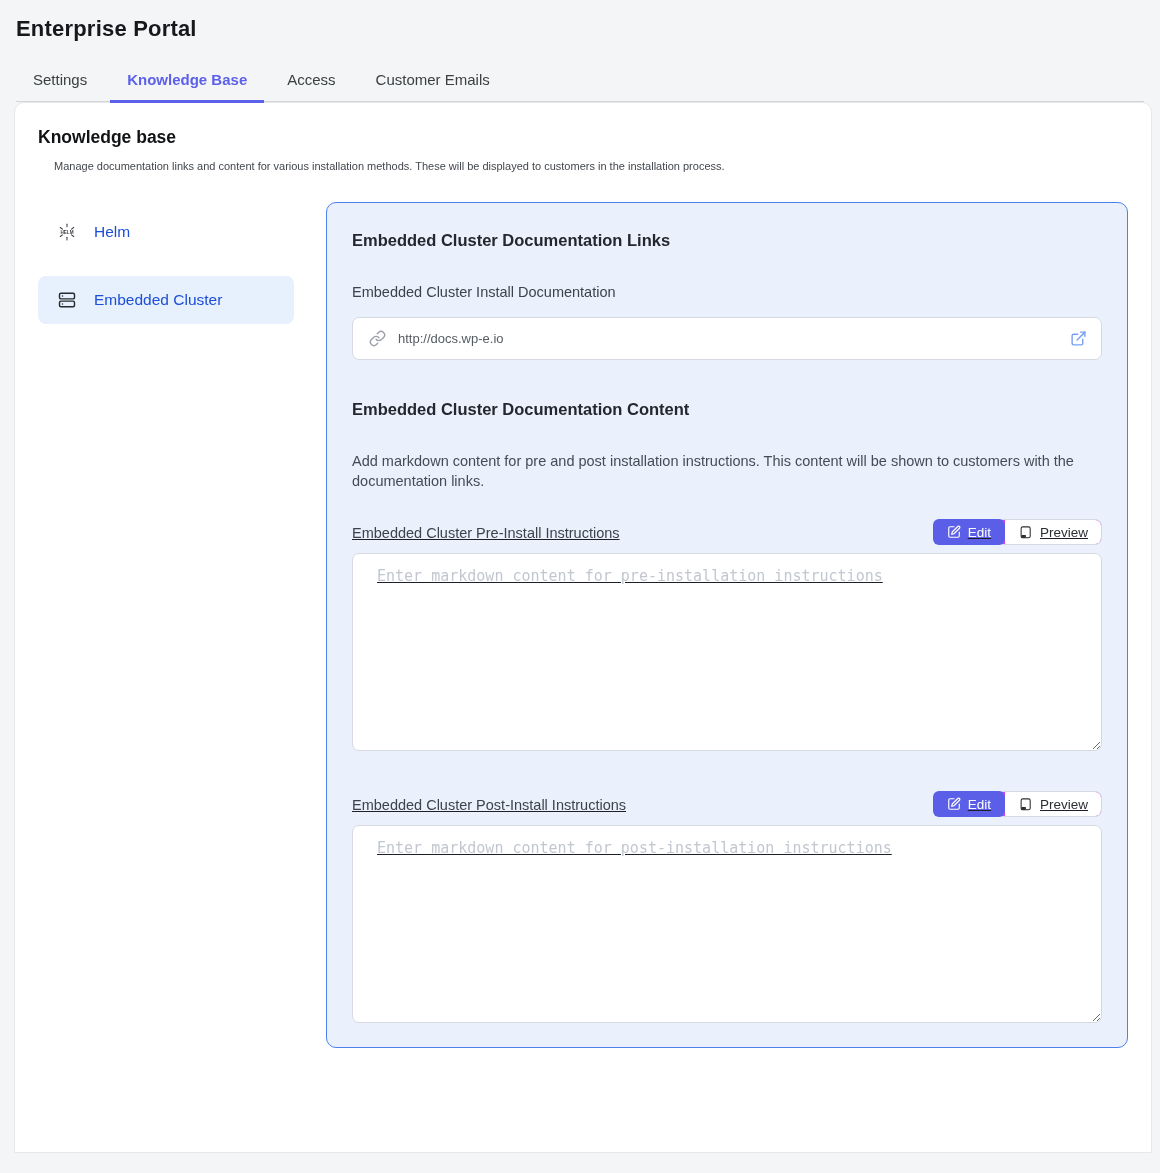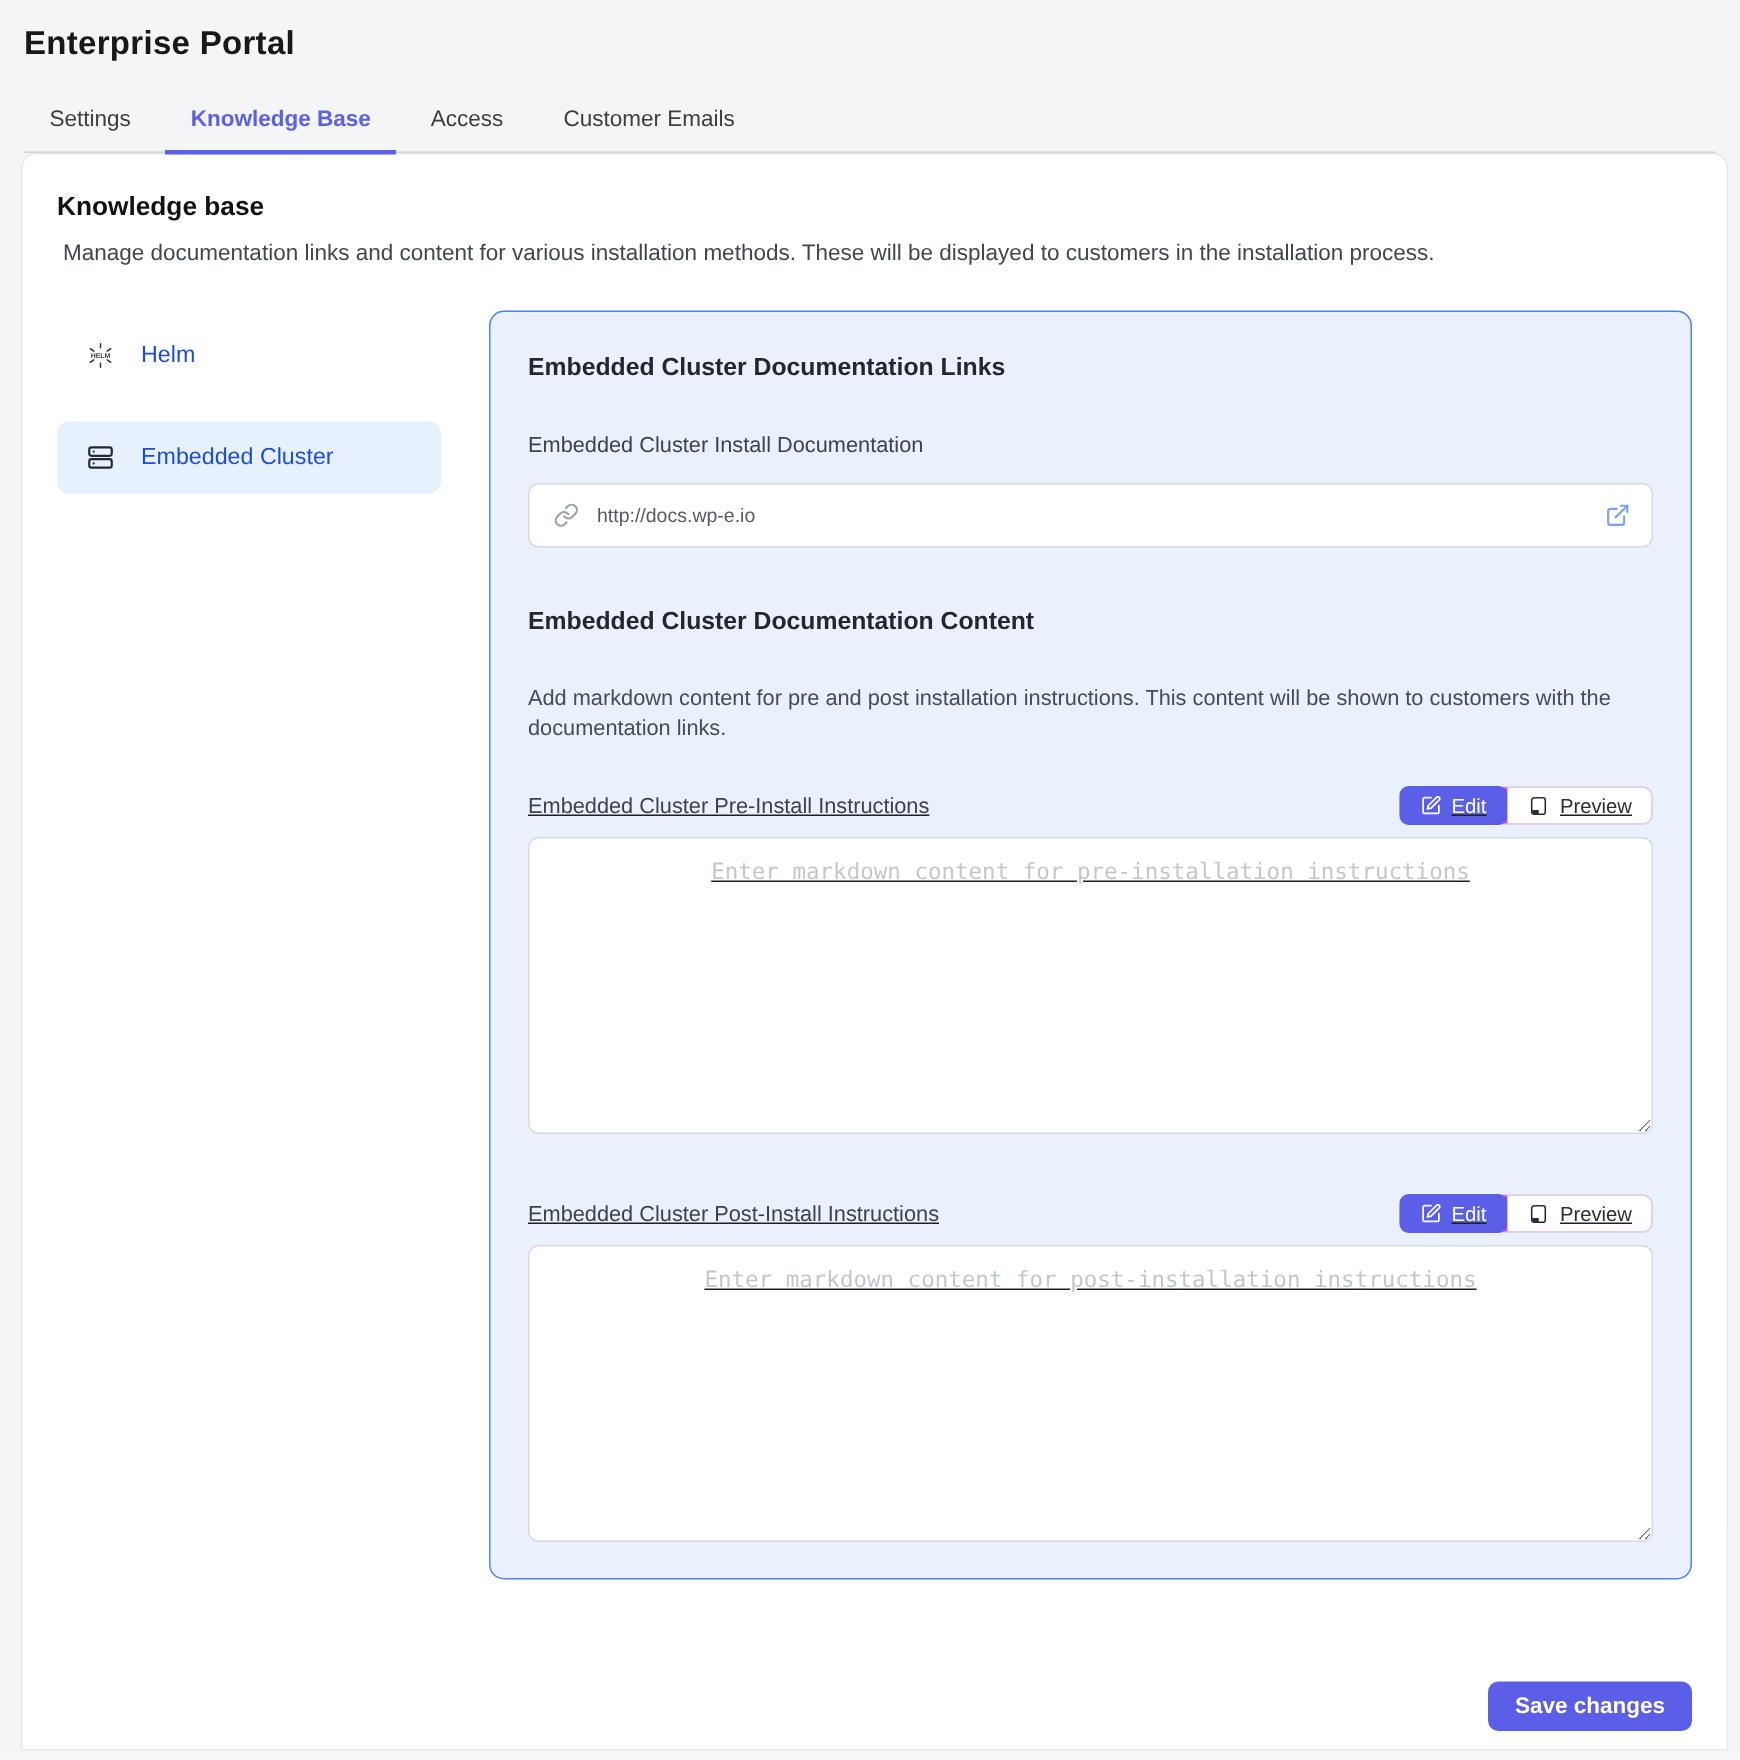--- a/index.html
+++ b/index.html
@@ -31,21 +31,21 @@
   
   .card {
     margin:0 8px 0 14px;
     background:#ffffff;
     border:1px solid #e7e8ea;
     border-radius:10px 10px 0 0;
     padding:24px 23px 12px 23px;
     min-height:1051px;
   }
   .card-title { margin:0 0 12px 0; font-size:17.5px; font-weight:700; color:#101214; }
-  .card-desc  { margin:0 0 30px 4px; font-size:15px; color:#42474d; }
+  .card-desc  { margin:0 0 30px 16px; font-size:11px; color:#42474d; }
 
   .content-row { display:flex; gap:32px; align-items:flex-start; }
 
   
   .side-nav { width:256px; flex:none; padding-top:6px; }
   .nav-item {
     display:flex; align-items:center; gap:18px;
     height:48px; padding-left:20px; border-radius:8px;
     font-size:15.5px; color:#1d4ed8; cursor:pointer; margin-bottom:20px;
   }
@@ -106,21 +106,21 @@
     padding:0 13px; height:24px;
     font-family:"Liberation Sans", sans-serif;
     font-size:13.5px; cursor:pointer;
   }
 
   .md-textarea {
     width:100%; height:198px; display:block;
     background:#fff; border:1px solid #d6dae0; border-radius:7px;
     padding:13px 24px;
     font-family:"DejaVu Sans Mono", monospace;
-    font-size:15px; color:#333; resize:both;text-align:center;
+    font-size:15px; color:#333; resize:both;
   }
   .md-textarea::placeholder { color:#c2c7cf; }
 
   
   .save-row { display:flex; justify-content:flex-end; margin-top:68px; }
   .btn-save {
     background:#5b5fe8; color:#fff;
     border:none; border-radius:7px;
     height:33px; padding:0 18px;
     font-family:"Liberation Sans", sans-serif;
@@ -257,18 +257,15 @@
                 <span>Preview</span>
               </button>
             </div>
           </div>
           <textarea class="md-textarea" placeholder="Enter markdown content for post-installation instructions" style=""></textarea>
         </div>
 
       </section>
     </div>
 
-    <div class="save-row">
-      <button class="btn-save">Save changes</button>
-    </div>
   </main>
 
 </div>
 
 </body></html>

